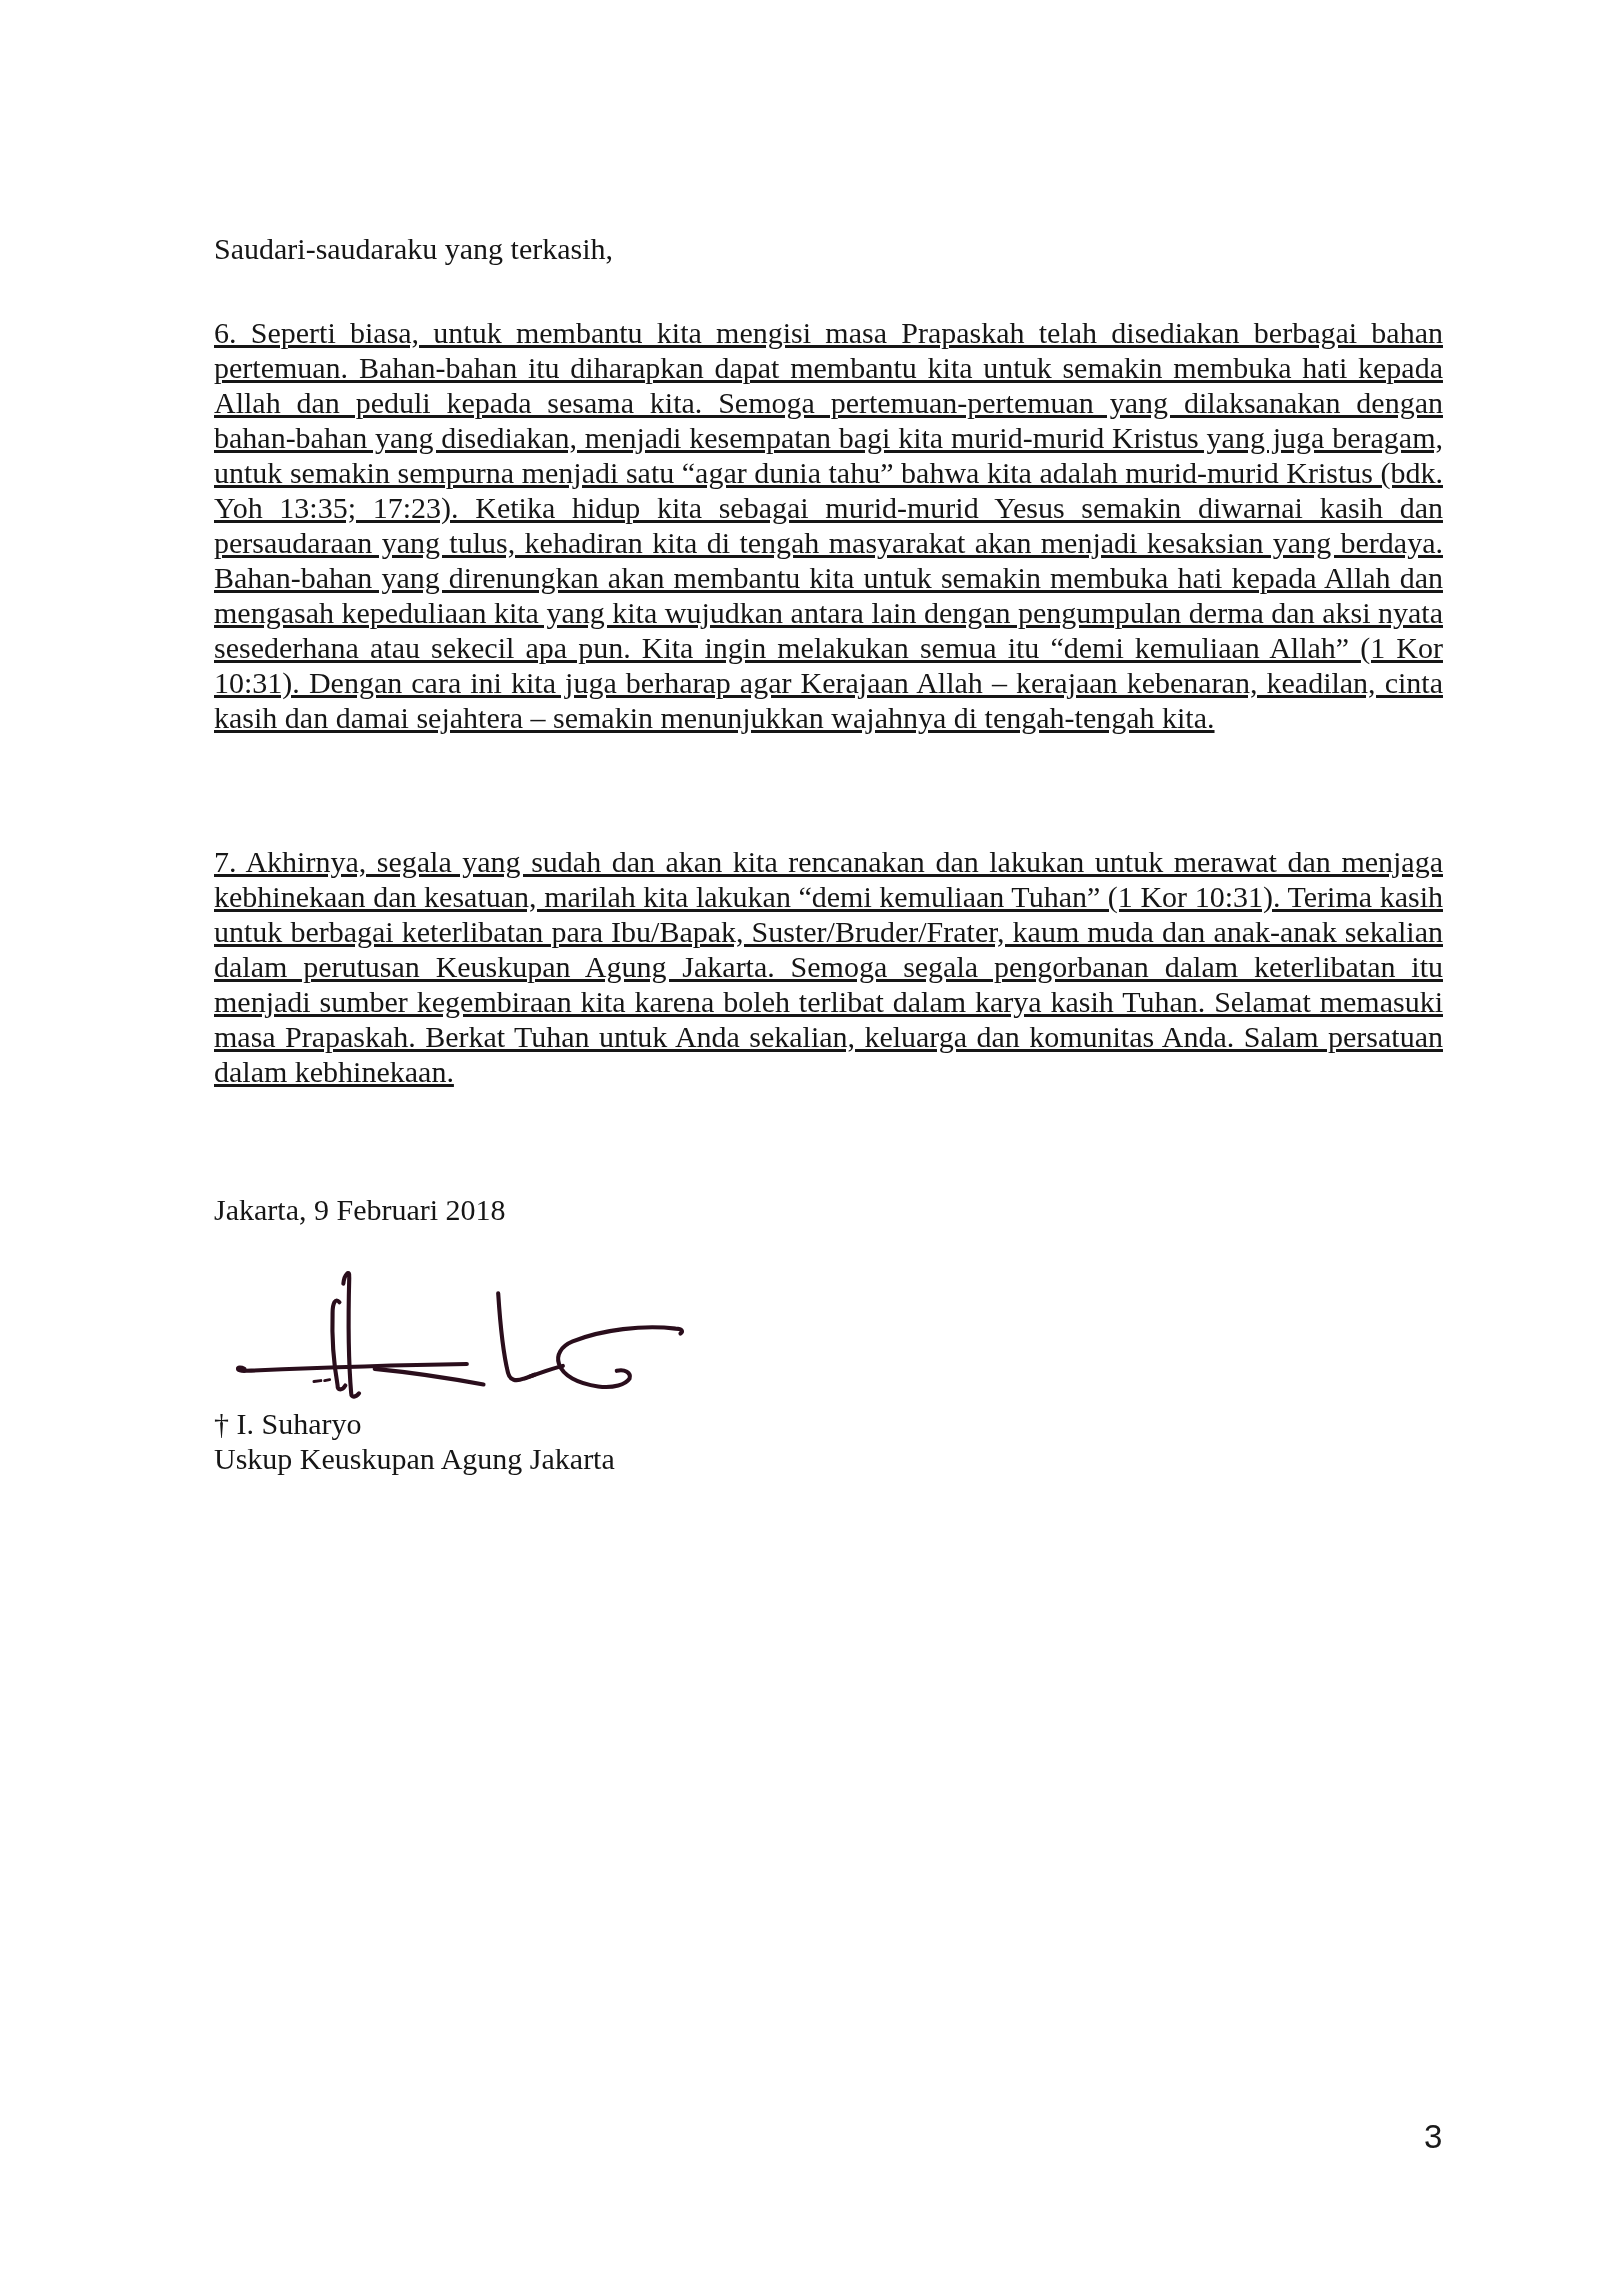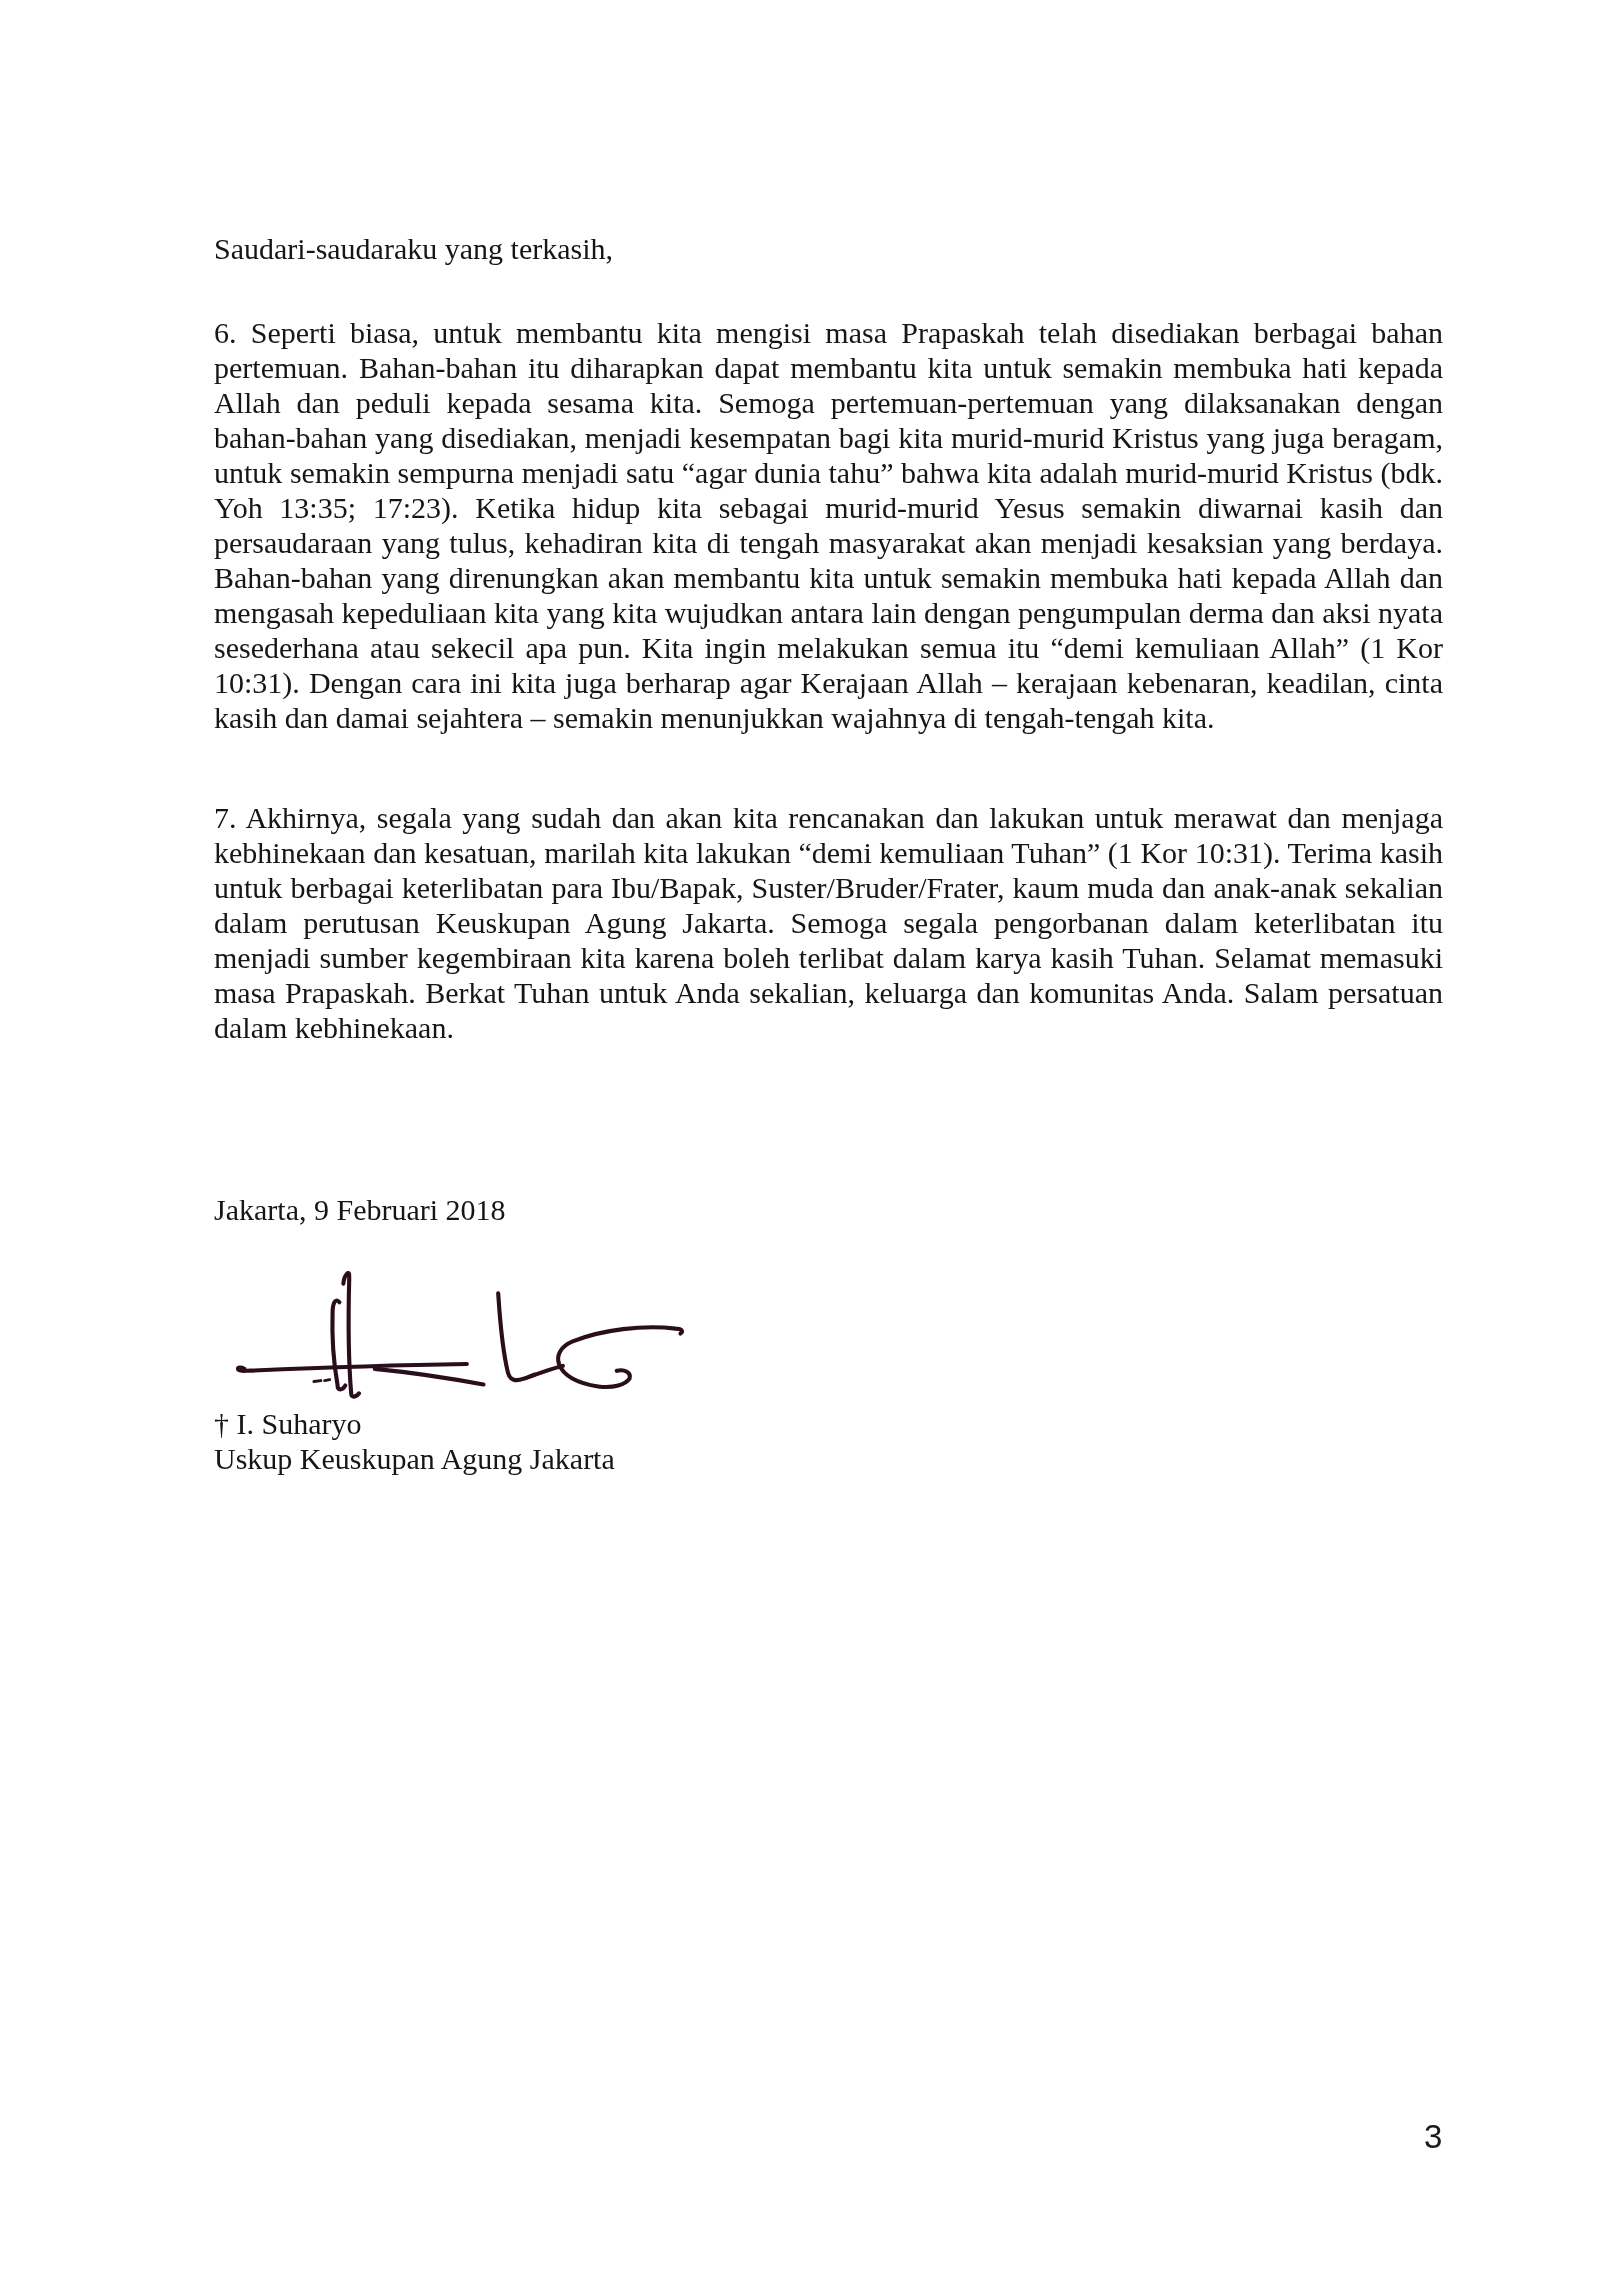--- a/index.html
+++ b/index.html
@@ -34,23 +34,24 @@
     top: 231px;
     left: 0;
     width: 100%;
   }
   .para {
     position: absolute;
     left: 0;
     width: 100%;
     text-align: justify;
     text-justify: inter-word;
+    text-decoration: underline;
   }
   .para-6 { top: 315px; }
-  .para-7 { top: 800px; }
+  .para-7 { top: 844px; }
   .date-line {
     position: absolute;
     top: 1192px;
     left: 0;
   }
   .signature {
     position: absolute;
     top: 1253px;
     left: 0;
     width: 490px;

